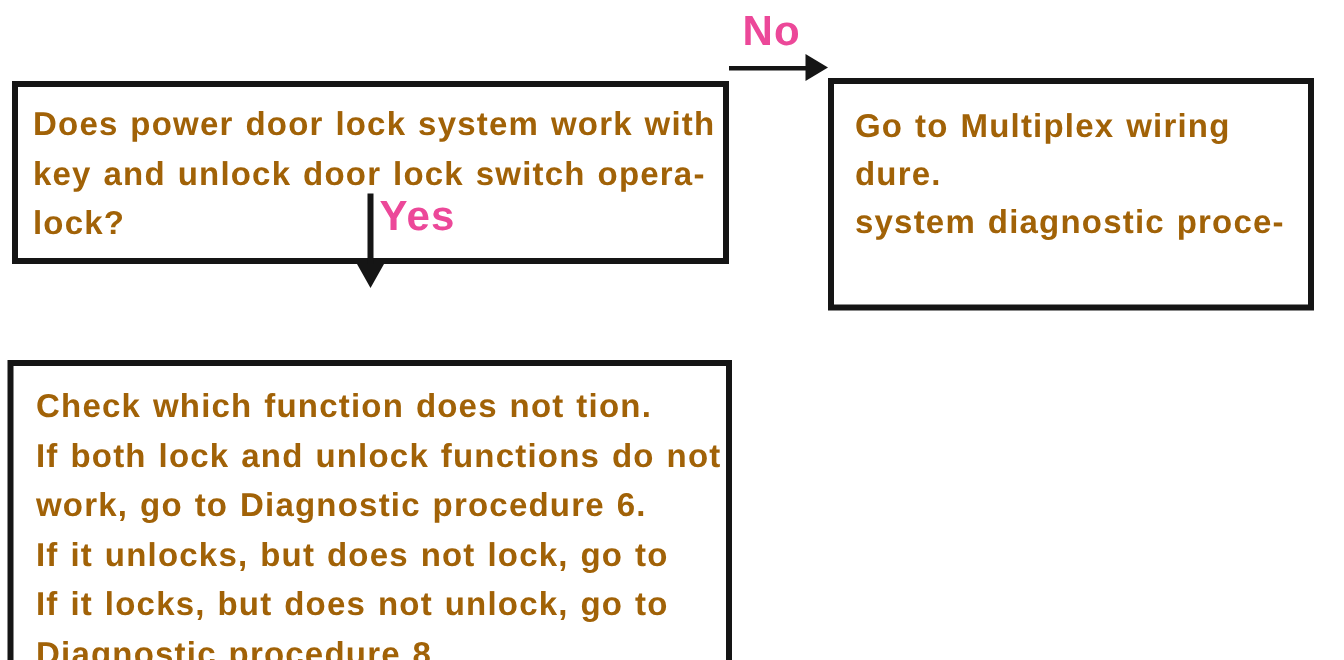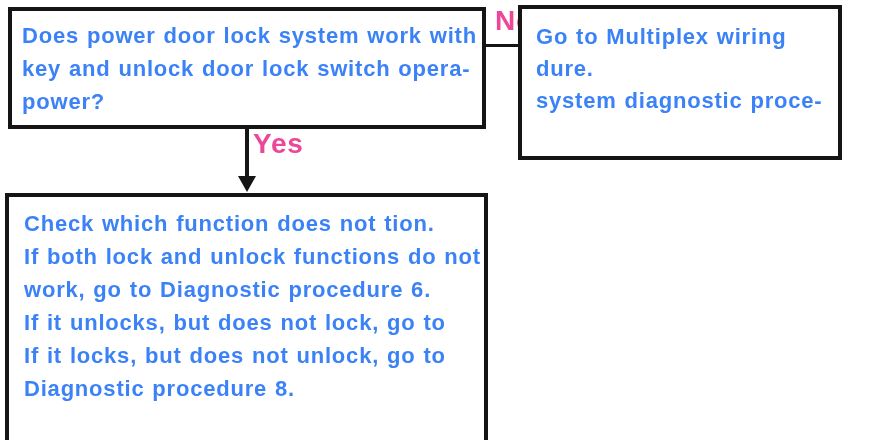--- a/index.html
+++ b/index.html
@@ -17,31 +17,32 @@
   }
   .flow-box {
     position: absolute;
     box-sizing: border-box;
     border: 4px solid #151515;
     background: #ffffff;
     font-size: 22px;
     font-weight: bold;
     letter-spacing: 0.8px;
     word-spacing: 1px;
-    color: #3b82f6;
+    color: #a16207;
+    margin-top: 47px;
   }
   .flow-box .line { white-space: nowrap; }
   #question-box {
     left: 8px; top: 7px;
     width: 478px; height: 122px;
     padding: 8px 0 0 10px;
     line-height: 33px;
   }
   #multiplex-box {
-    left: 518px; top: 5px;
+    left: 552px; top: 5px;
     width: 324px; height: 155px;
     padding: 12px 0 0 14px;
     line-height: 32px;
   }
   #check-box {
     left: 5px; top: 193px;
     width: 483px; height: 260px;
     padding: 10px 0 0 15px;
     line-height: 33px;
   }
@@ -74,21 +75,21 @@
     border-left: 9px solid transparent;
     border-right: 9px solid transparent;
   }
 </style>
 </head>
 <body>
 
 <div id="question-box" class="flow-box">
     <div class="line">Does power door lock system work with</div>
     <div class="line">key and unlock door lock switch opera-</div>
-    <div class="line">power?</div>
+    <div class="line">lock?</div>
   </div>
 
 <span id="no-label" class="edge-label">No</span>
 
 <div id="no-arrow-line" class="arrow-line"></div>
 <div id="no-arrow-head" class="arrow-head"></div>
 
 <div id="multiplex-box" class="flow-box">
     <div class="line">Go to Multiplex wiring</div>
     <div class="line">dure.</div>

